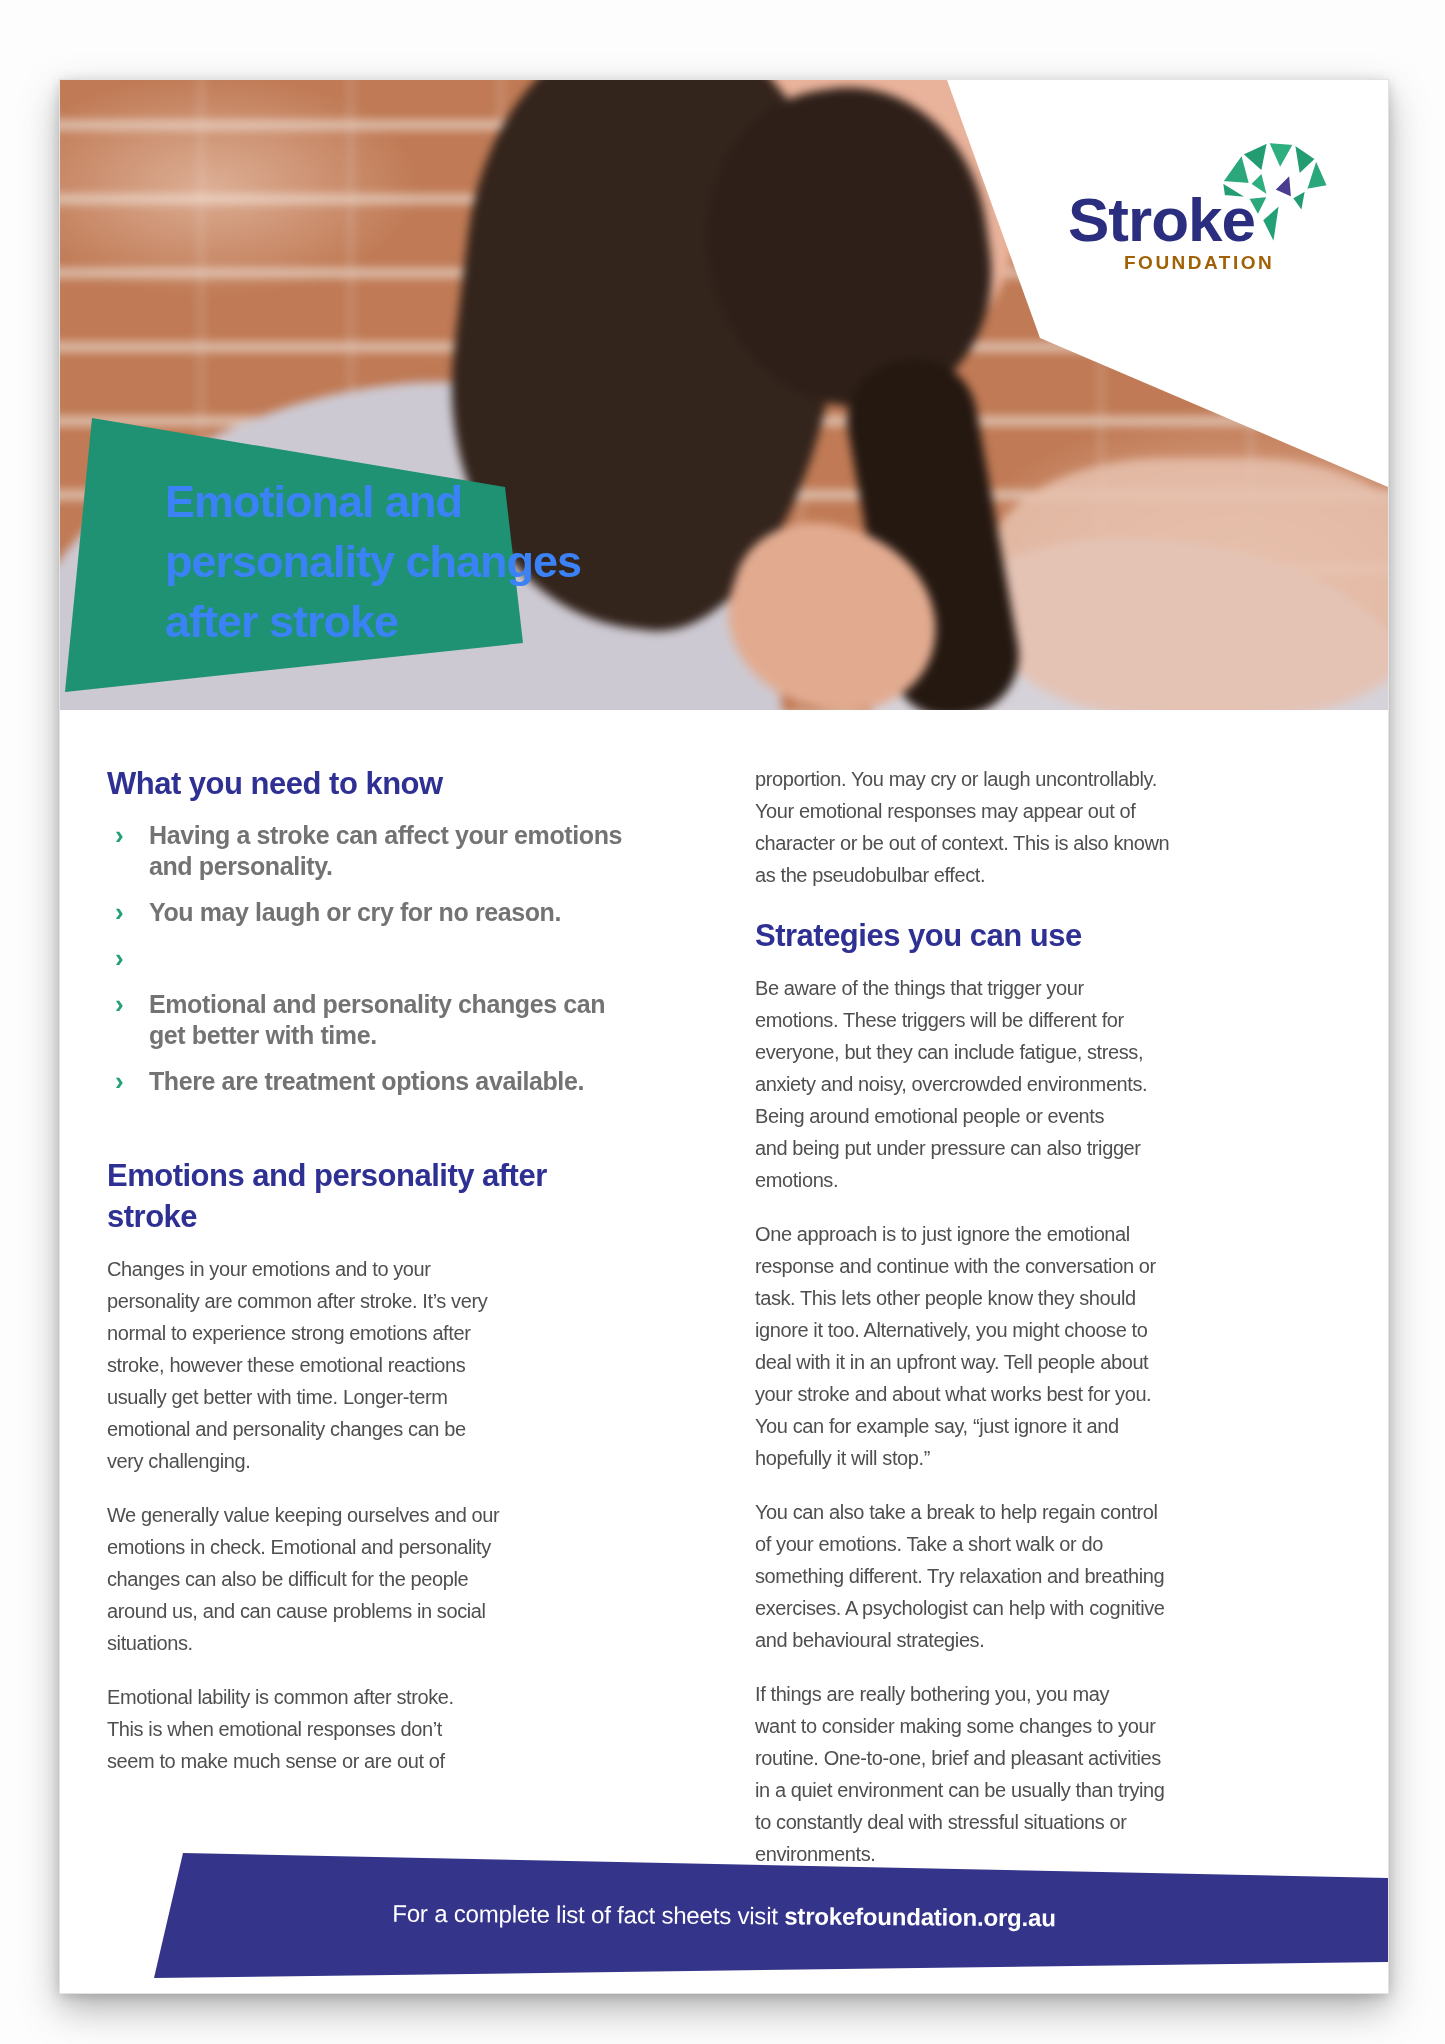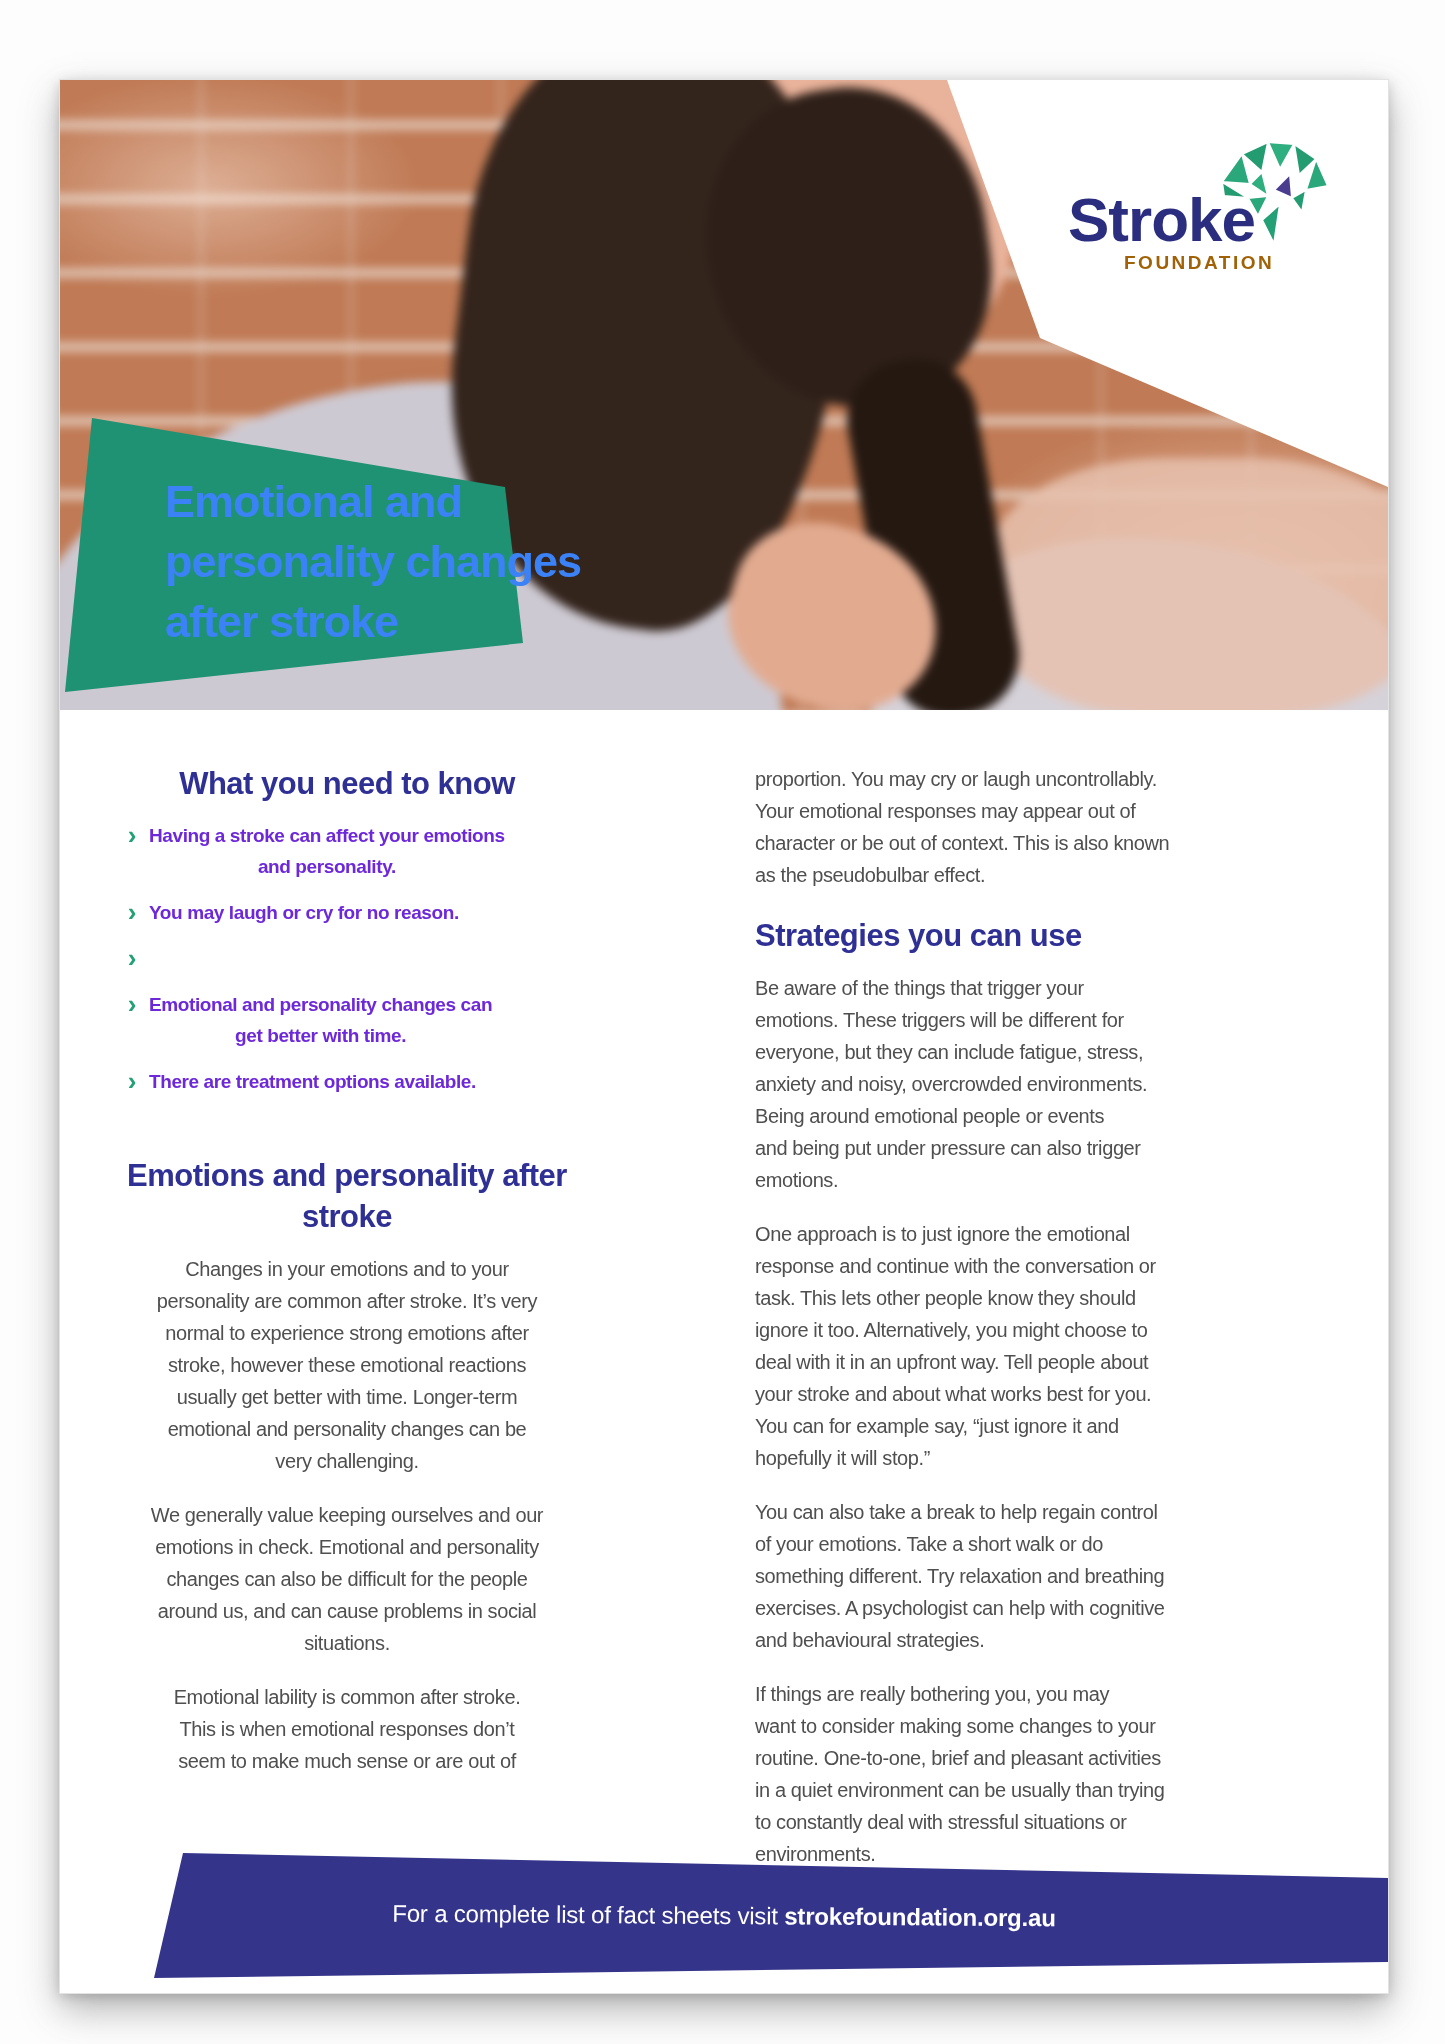--- a/index.html
+++ b/index.html
@@ -51,41 +51,41 @@
     position:absolute; inset:0; background:#1e9273;
     clip-path:polygon(32px 338px, 445px 407px, 463px 563px, 5px 612px);
   }
   .hero-title {
     position:absolute; left:105px; top:392px;
     color:#3b82f6; font-size:45px; font-weight:bold; line-height:60px;
     letter-spacing:-1px; white-space:pre;
   }
   
   .col { position:absolute; top:683px; color:#4f4f4f; }
-  .col-left  { left:47px;  width:480px;text-align:center; }
+  .col-left  { left:47px;  width:480px; }
   .col-right { left:695px; width:610px; }
   .h2 {
     color:#2f3094; font-weight:bold; font-size:31px; line-height:41px;
     letter-spacing:-0.5px; margin:0 0 16px 0; white-space:pre;
   }
   .h2.mt-emotions  { margin-top:58px; }
   .h2.mt-lability  { margin-top:50px; }
   .h2.mt-strategies{ margin-top:24px; }
   .para {
     font-size:20px; line-height:32px; letter-spacing:-0.4px;
     margin:0 0 22px 0; white-space:pre; color:#4f4f4f;
   }
   .bullets { list-style:none; margin:6px 0 0 0; padding:0; }
   .bullets li { display:flex; margin:0 0 15px 0; }
   .bullet-glyph {
     color:#23a075; font-weight:bold; font-size:26px; line-height:31px;
     width:42px; flex:0 0 42px; padding-left:8px; box-sizing:border-box;
   }
   .bullet-text {
-    font-weight:bold; color:#6d28d9; font-size:19px; line-height:31px;
+    font-weight:bold; color:#737373; font-size:25px; line-height:31px;
     letter-spacing:-0.4px; white-space:pre;
   }
   
   .footer-ribbon {
     position:absolute; inset:0; background:#35348b;
     clip-path:polygon(123px 1773px, 1328px 1798px, 1328px 1882px, 94px 1898px);
   }
   .footer-text {
     position:absolute; left:0; top:1822px; width:1328px; text-align:center;
     color:#ffffff; font-size:24px; letter-spacing:-0.2px; transform:rotate(0.4deg);

